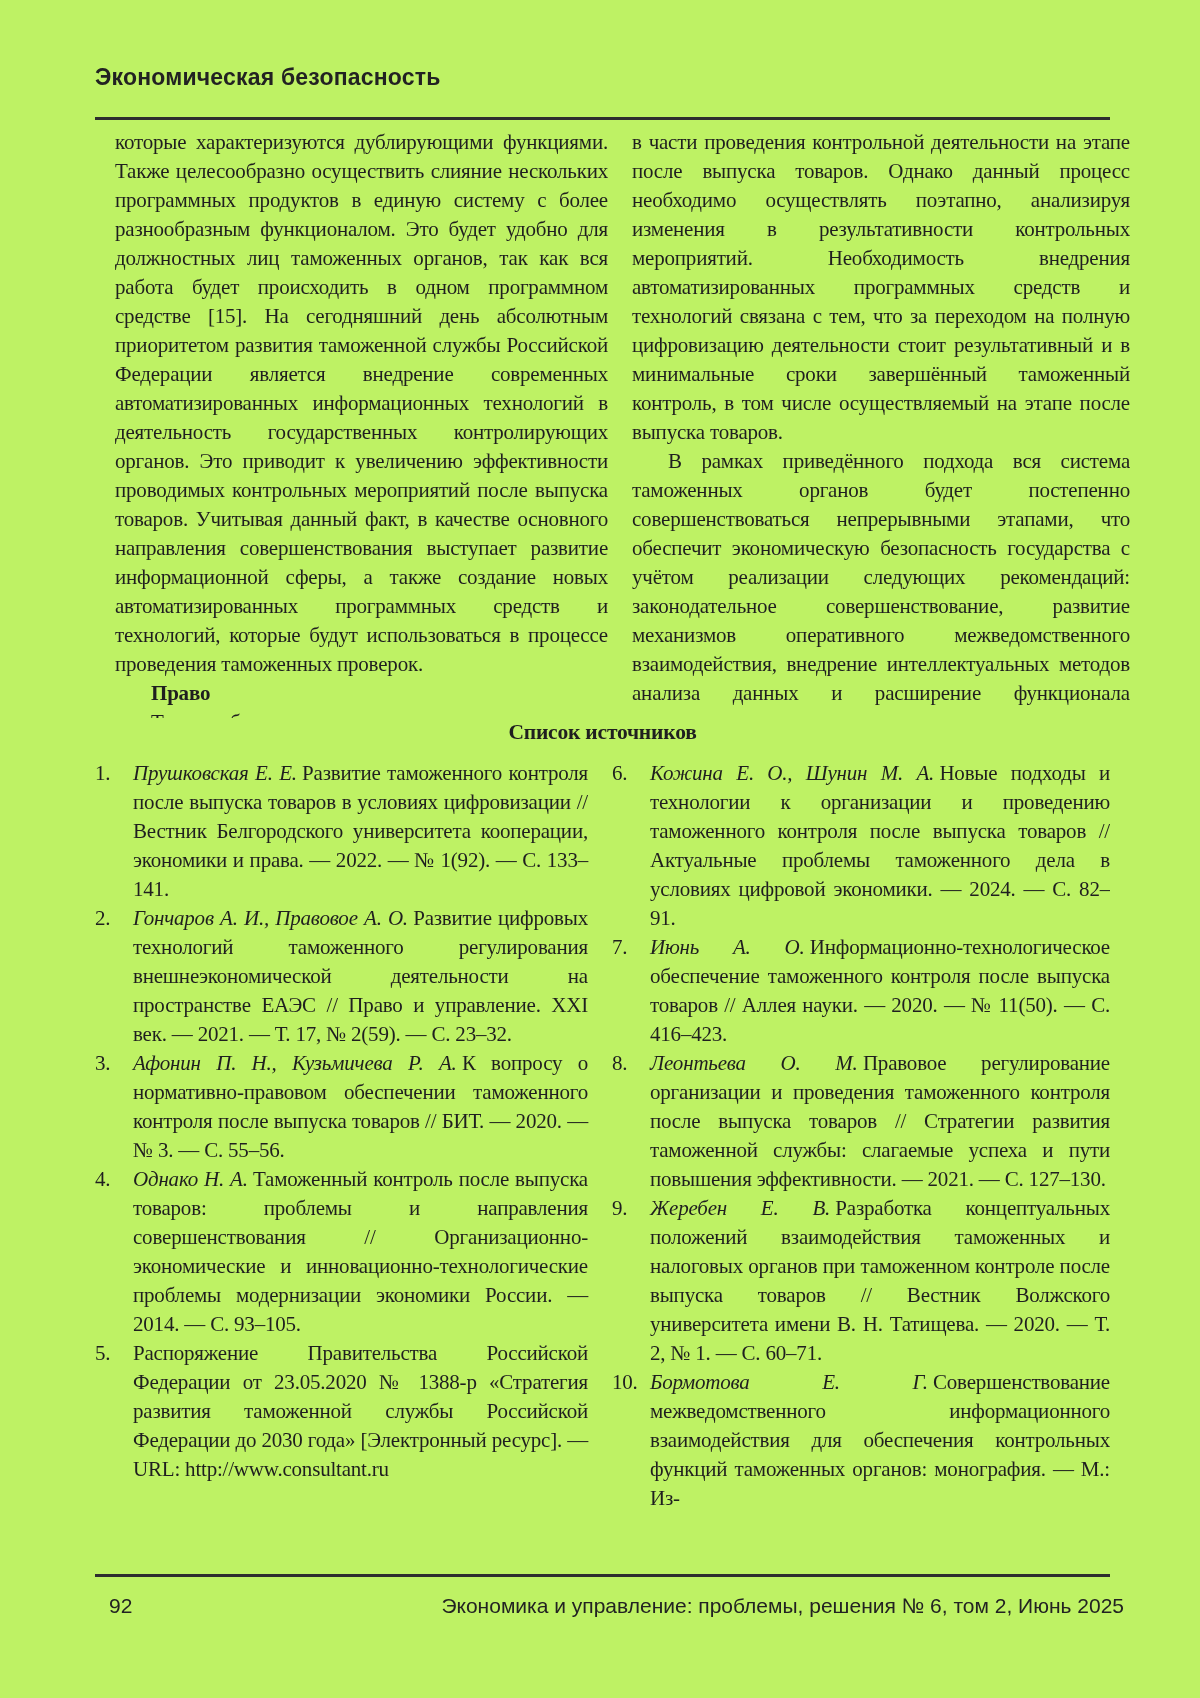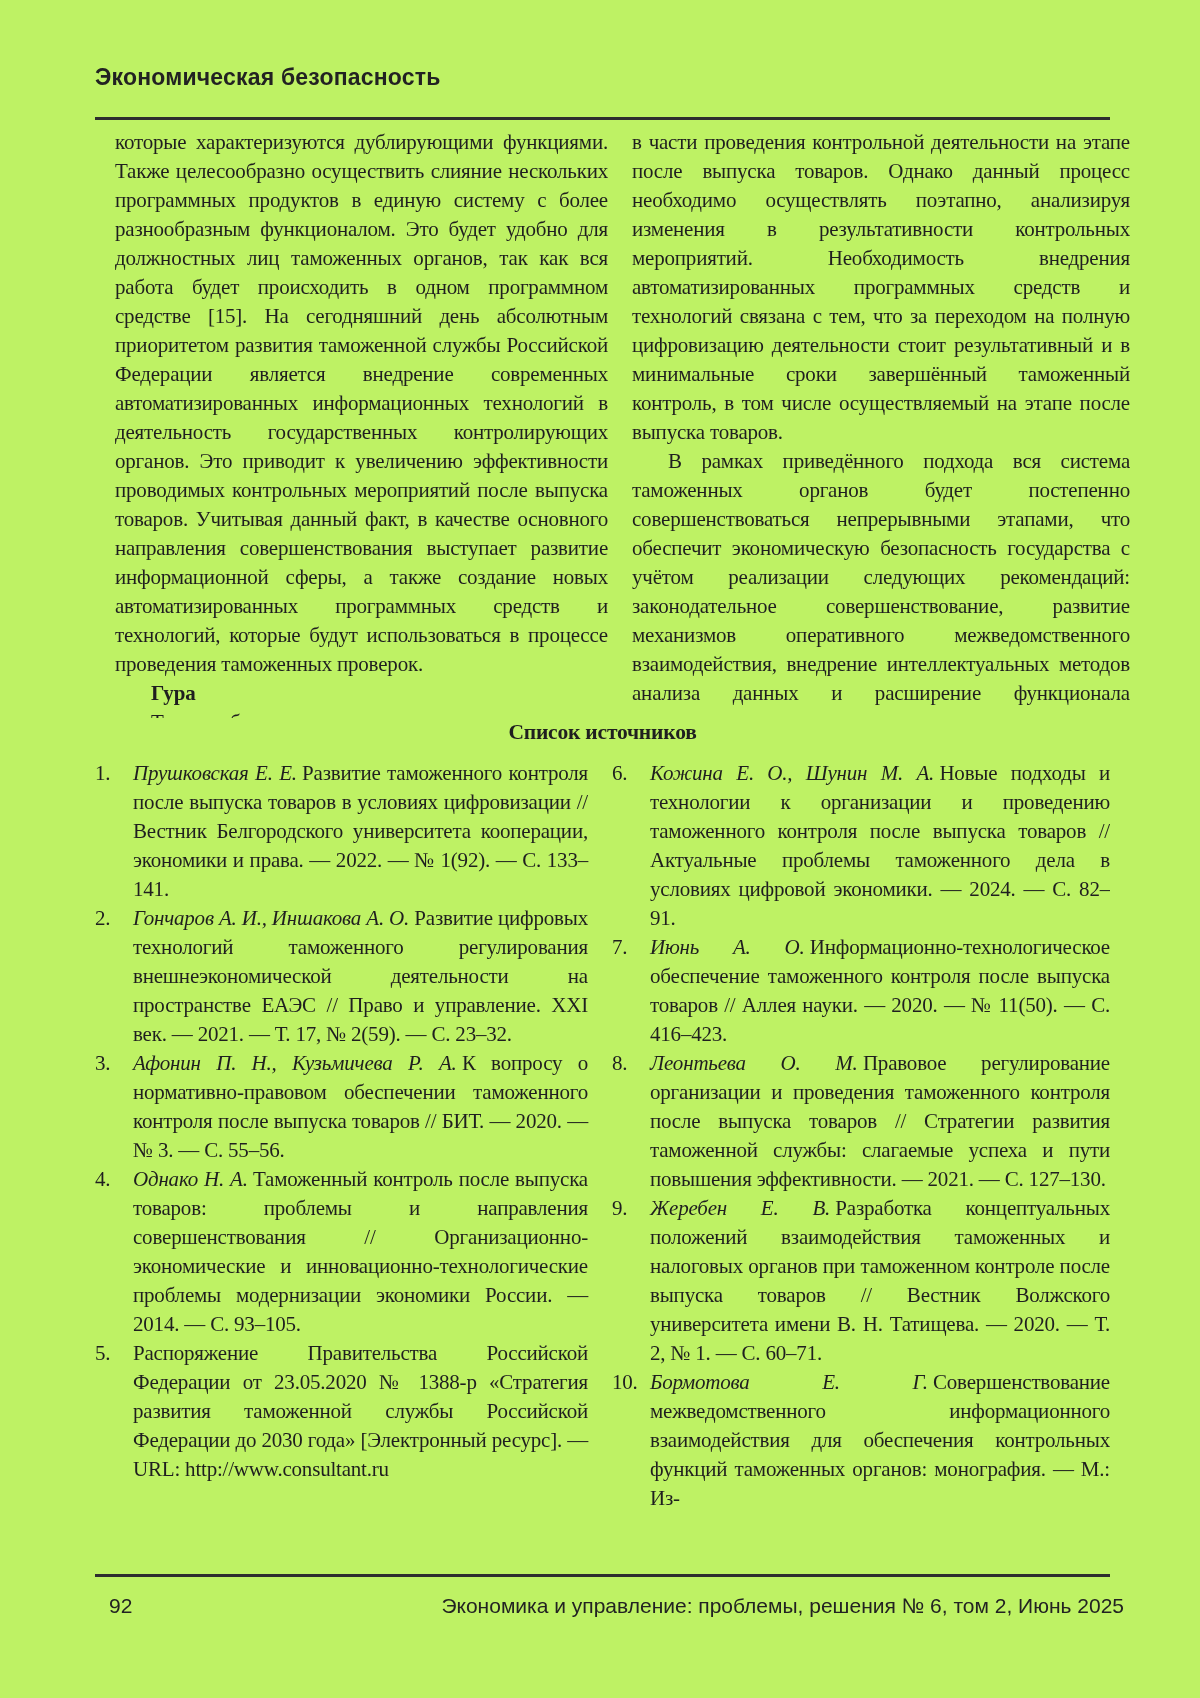--- a/index.html
+++ b/index.html
@@ -132,41 +132,41 @@
 <body>
 
 <div class="page">
 
   <div class="page-title">Экономическая безопасность</div>
   <div class="header-rule"></div>
 
   <div class="body-cols body-text">
     <div class="col-left">
       <p class="no-indent">которые характеризуются дублирующими функциями. Также целесообразно осуществить слияние нескольких программных продуктов в единую систему с более разнообразным функционалом. Это будет удобно для должностных лиц таможенных органов, так как вся работа будет происходить в одном программном средстве [15]. На сегодняшний день абсолютным приоритетом развития таможенной службы Российской Федерации является внедрение современных автоматизированных информационных технологий в деятельность государственных контролирующих органов. Это приводит к увеличению эффективности проводимых контрольных мероприятий после выпуска товаров. Учитывая данный факт, в качестве основного направления совершенствования выступает развитие информационной сферы, а также создание новых автоматизированных программных средств и технологий, которые будут использоваться в процессе проведения таможенных проверок.</p>
-      <p class="subheading">Гура</p>
+      <p class="subheading">Право</p>
       <p class="indent">Таким образом, в настоящее время существуют сферы, которые нуждаются в модернизации</p>
     </div>
     <div class="col-right">
       <p class="no-indent">в части проведения контрольной деятельности на этапе после выпуска товаров. Однако данный процесс необходимо осуществлять поэтапно, анализируя изменения в результативности контрольных мероприятий. Необходимость внедрения автоматизированных программных средств и технологий связана с тем, что за переходом на полную цифровизацию деятельности стоит результативный и в минимальные сроки завершённый таможенный контроль, в том числе осуществляемый на этапе после выпуска товаров.</p>
       <p class="indent">В рамках приведённого подхода вся система таможенных органов будет постепенно совершенствоваться непрерывными этапами, что обеспечит экономическую безопасность государства с учётом реализации следующих рекомендаций: законодательное совершенствование, развитие механизмов оперативного межведомственного взаимодействия, внедрение интеллектуальных методов анализа данных и расширение функционала программных продуктов, применяемых при проведении таможенных проверок.</p>
     </div>
   </div>
 
   <section class="references">
     <h2>Список источников</h2>
     <div class="ref-cols">
 
       <ol class="ref-list first">
         <li class="ref">
           <span class="ref-num">1.</span>
           <span class="ref-body"><span class="ref-author">Прушковская Е. Е.</span><span>Развитие таможенного контроля после выпуска товаров в условиях цифровизации // Вестник Белгородского университета кооперации, экономики и права. — 2022. — № 1(92). — С. 133–141.</span></span>
         </li>
         <li class="ref">
           <span class="ref-num">2.</span>
-          <span class="ref-body"><span class="ref-author">Гончаров А. И., Иншакова А. О.</span><span>Развитие цифровых технологий таможенного регулирования внешнеэкономической деятельности на пространстве ЕАЭС // Право и управление. XXI век. — 2021. — Т. 17, № 2(59). — С. 23–32.</span></span>
+          <span class="ref-body"><span class="ref-author">Гончаров А. И., Правовое А. О.</span><span>Развитие цифровых технологий таможенного регулирования внешнеэкономической деятельности на пространстве ЕАЭС // Право и управление. XXI век. — 2021. — Т. 17, № 2(59). — С. 23–32.</span></span>
         </li>
         <li class="ref">
           <span class="ref-num">3.</span>
           <span class="ref-body"><span class="ref-author">Афонин П. Н., Кузьмичева Р. А.</span><span>К вопросу о нормативно-правовом обеспечении таможенного контроля после выпуска товаров // БИТ. — 2020. — № 3. — С. 55–56.</span></span>
         </li>
         <li class="ref">
           <span class="ref-num">4.</span>
           <span class="ref-body"><span class="ref-author">Однако Н. А.</span><span>Таможенный контроль после выпуска товаров: проблемы и направления совершенствования // Организационно-экономические и инновационно-технологические проблемы модернизации экономики России. — 2014. — С. 93–105.</span></span>
         </li>
         <li class="ref">

